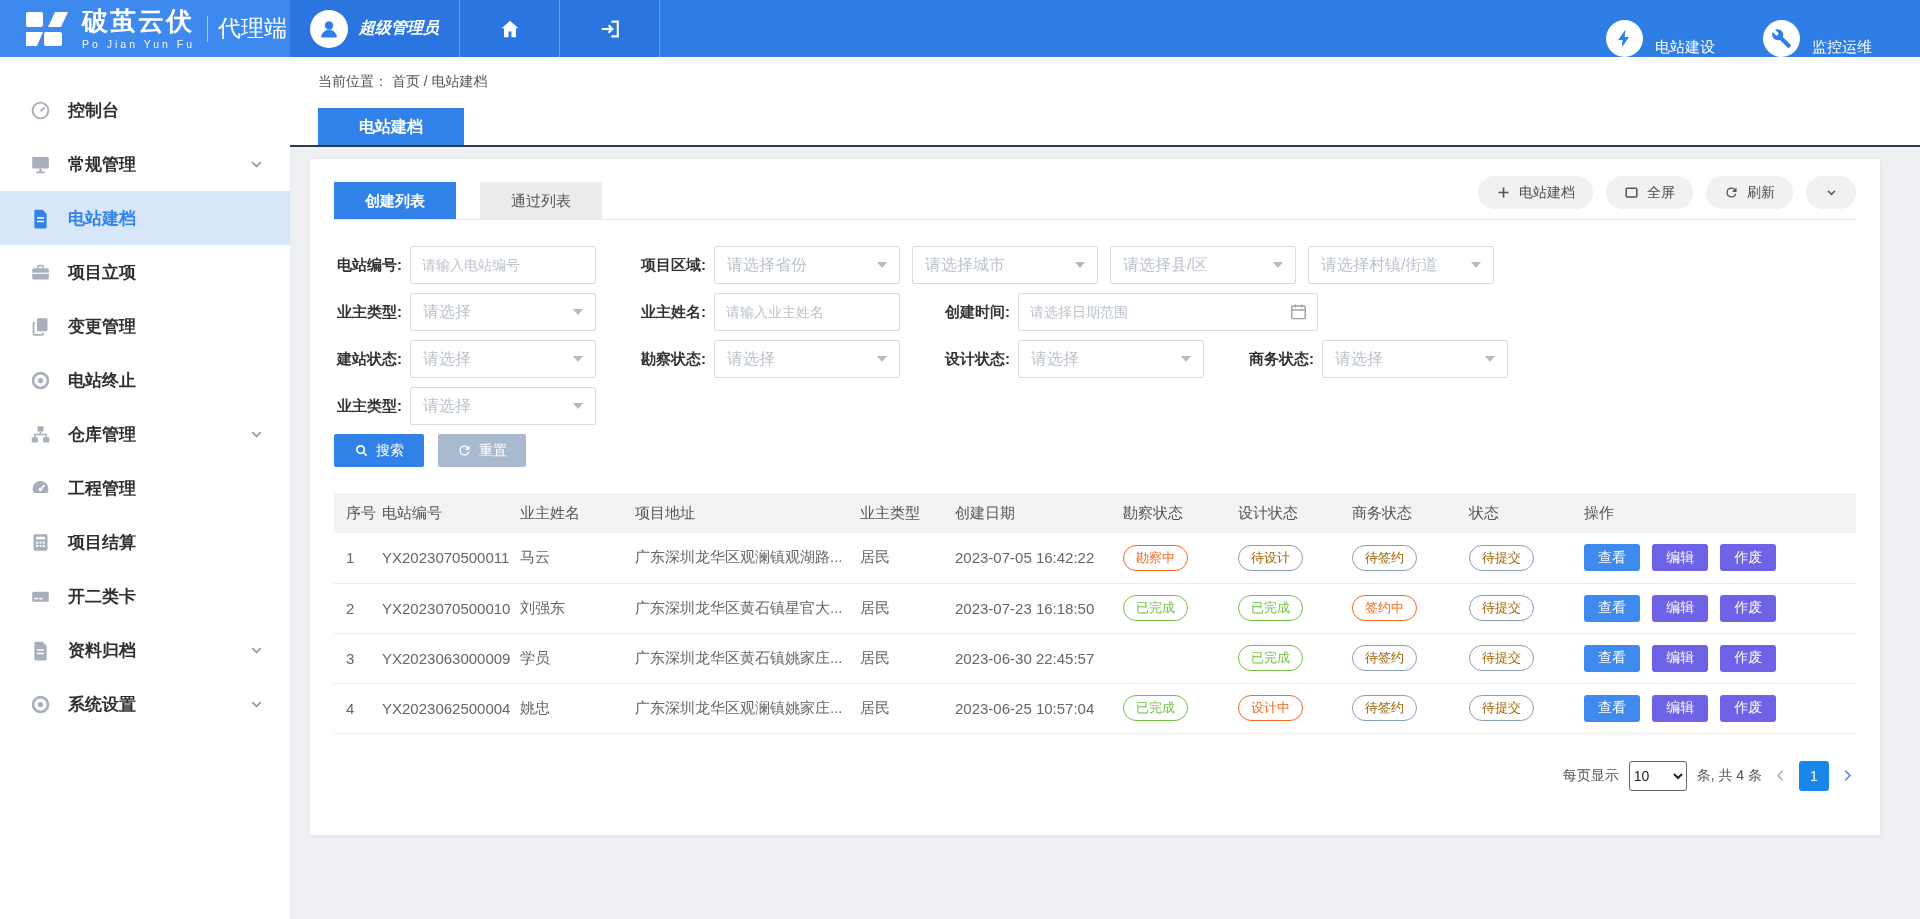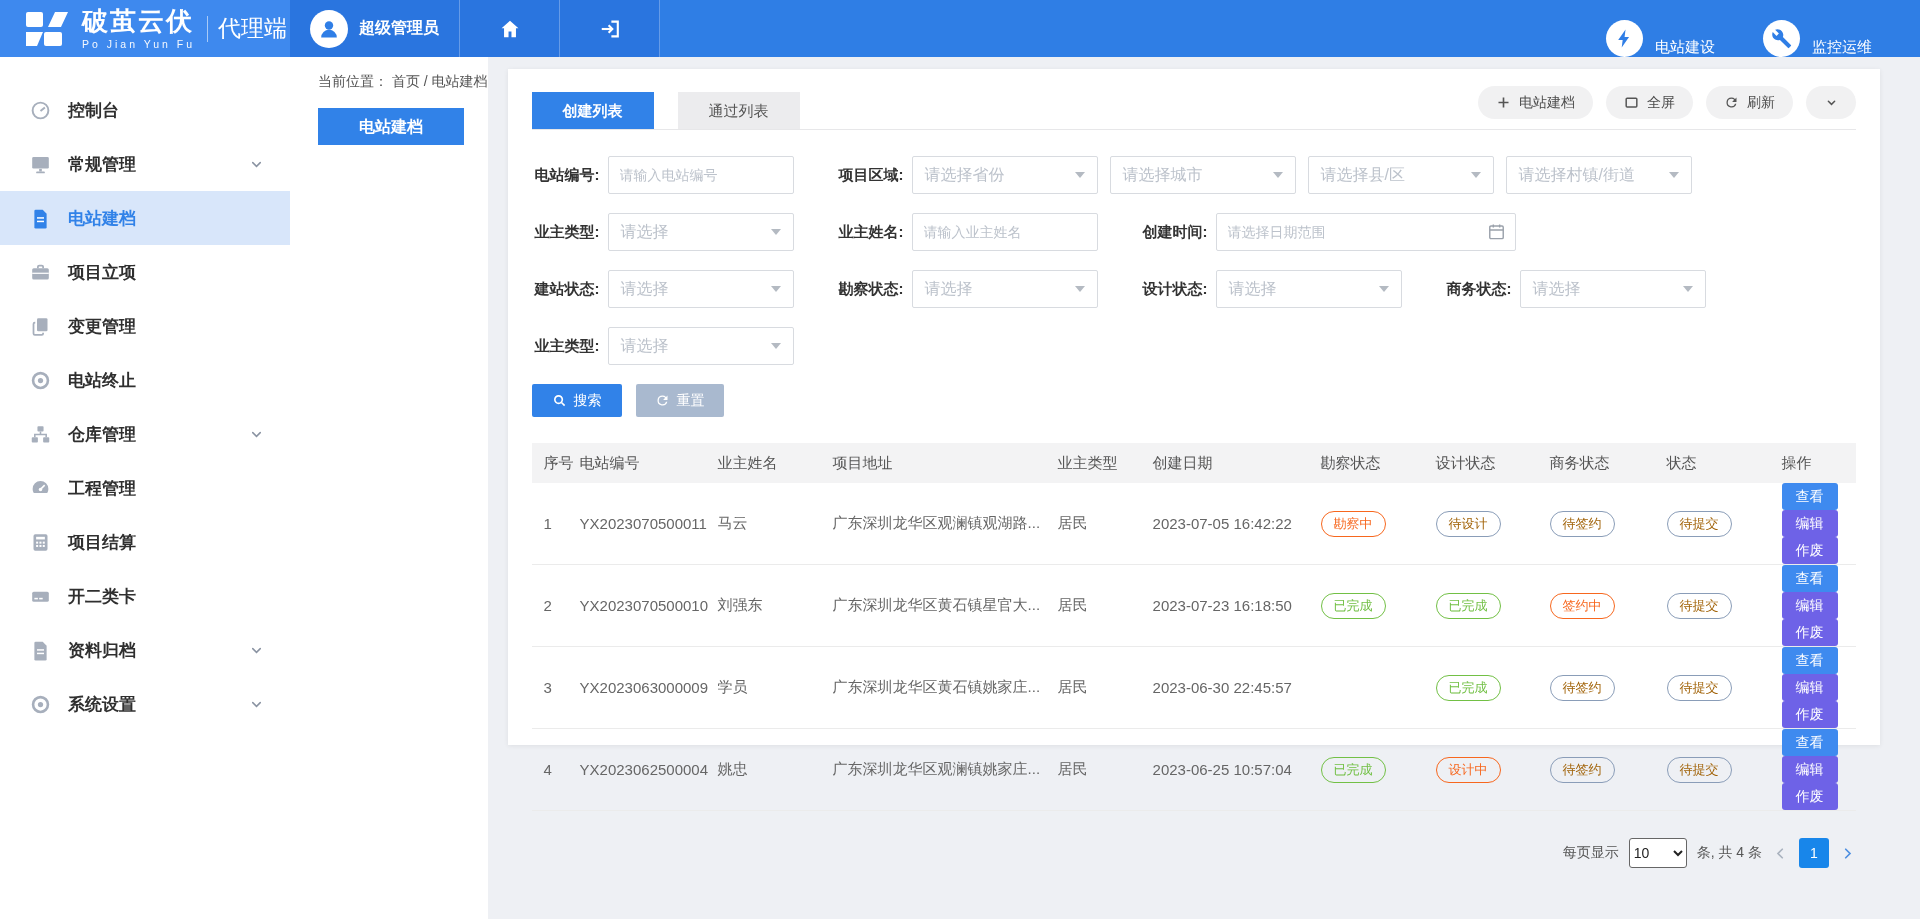--- a/index.html
+++ b/index.html
@@ -9,42 +9,42 @@
 
   
   .topbar { flex:0 0 57px; display:flex; align-items:stretch; background:#2f7ee5; color:#fff; }
   .brand { width:290px; flex:0 0 290px; background:#3e89ee; display:flex; align-items:center; padding-left:24px; }
   .brand-mark { width:46px; height:42px; margin-right:12px; }
   .brand-title { font-size:26px; font-weight:700; letter-spacing:2px; line-height:1; }
   .brand-sub { font-size:10.5px; letter-spacing:3px; margin-top:4px; opacity:.95; }
   .brand-divider { width:1px; height:26px; background:rgba(255,255,255,.55); margin:0 10px 0 12px; }
   .brand-portal { font-size:23px; }
   .hseg { background:#2a75df; display:flex; align-items:center; justify-content:center; border-right:1px solid rgba(255,255,255,.28); cursor:pointer; }
-  .hseg.user { width:170px; gap:11px; }
+  .hseg.user { width:170px; gap:11px;font-style:italic; }
   .hseg.homeb, .hseg.logoutb { width:100px; }
   .avatar { width:38px; height:38px; border-radius:50%; background:#fff; display:flex; align-items:center; justify-content:center; }
   .avatar svg { width:24px; height:24px; }
   .uname { font-size:16px; font-weight:700; }
   .hspacer { flex:1; }
   .qnav { display:flex; align-items:flex-end; gap:12px; margin-right:48px; cursor:pointer; }
   .qnav-circle { width:37px; height:37px; border-radius:50%; background:#fff; display:flex; align-items:center; justify-content:center; }
   .qnav-circle svg { width:21px; height:21px; }
   .qnav-label { font-size:15px; }
 
   
   .layout { flex:1; display:flex; min-height:0; }
   .sidebar { flex:0 0 290px; width:290px; background:#fff; padding-top:26px; }
   .side-item { height:54px; display:flex; align-items:center; padding:0 26px 0 30px; cursor:pointer; color:#a7afbc; }
   .side-item .micon { width:21px; height:21px; flex:0 0 21px; }
   .side-item .lbl { font-size:17px; font-weight:700; color:#2f2f2f; margin-left:17px; }
   .side-item .chev { margin-left:auto; width:15px; height:15px; }
   .side-item.active { background:#d8e6fa; color:#3182e8; }
   .side-item.active .lbl { color:#3182e8; }
 
-  .main { flex:1; display:flex; flex-direction:row; min-width:0; }
+  .main { flex:1; display:flex; flex-direction:column; min-width:0; }
   .crumb-zone { background:#fff; }
   .breadcrumb { margin:16px 0 0 28px; font-size:14px; color:#555; }
   .page-tab { display:inline-block; margin:17px 0 0 28px; width:146px; height:37px; line-height:37px;
               text-align:center; background:#3182e8; color:#fff; font-size:16px; font-weight:700; cursor:pointer; }
   .navy-line { height:2px; background:#2b3951; }
   .content { flex:1; padding:12px 40px 0 20px; }
 
   
   .card { background:#fff; box-shadow:0 1px 5px rgba(0,0,0,.07); padding:0 24px 18px; height:676px; }
   .card-head { display:flex; align-items:flex-end; justify-content:space-between; border-bottom:1px solid #e7e7e9; padding-top:17px; }
@@ -52,21 +52,21 @@
   .tab { width:122px; height:37px; line-height:37px; text-align:center; font-size:15px; background:#ececee; color:#555; cursor:pointer; }
   .tab.active { background:#3182e8; color:#fff; font-weight:700; }
   .pills { display:flex; gap:13px; margin-bottom:10px; }
   .pill { height:33px; border-radius:17px; background:#f1f1f2; color:#4c4c4c; font-size:14px;
           display:flex; align-items:center; padding:0 18px; gap:8px; cursor:pointer; border:none; }
   .pill svg { width:15px; height:15px; }
   .pill.icon-only { width:50px; padding:0; justify-content:center; }
 
   
   .filters { padding-top:26px; }
-  .frow { display:flex; margin-bottom:19px; }
+  .frow { display:flex; margin-bottom:9px; }
   .fgroup { display:flex; align-items:center; margin-left:42px; }
   .fgroup.first { margin-left:0; }
   .flabel { font-size:15px; font-weight:700; color:#333; margin-right:8px; min-width:68px; text-align:right; white-space:nowrap; }
   .fields { display:flex; gap:12px; }
   .finput { width:186px; height:38px; border:1px solid #d8dbe0; border-radius:2px; padding:0 11px; font-size:14px; color:#333; }
   .finput::placeholder { color:#bcc2cb; }
   .fselect { width:186px; height:38px; border:1px solid #d8dbe0; border-radius:2px; background:#fff; display:flex;
              align-items:center; justify-content:space-between; padding:0 12px; font-size:16px; color:#bcc2cb; cursor:pointer; }
   .caret { width:0; height:0; border-left:5px solid transparent; border-right:5px solid transparent; border-top:6px solid #b4bac2; }
   .fdate { position:relative; }

